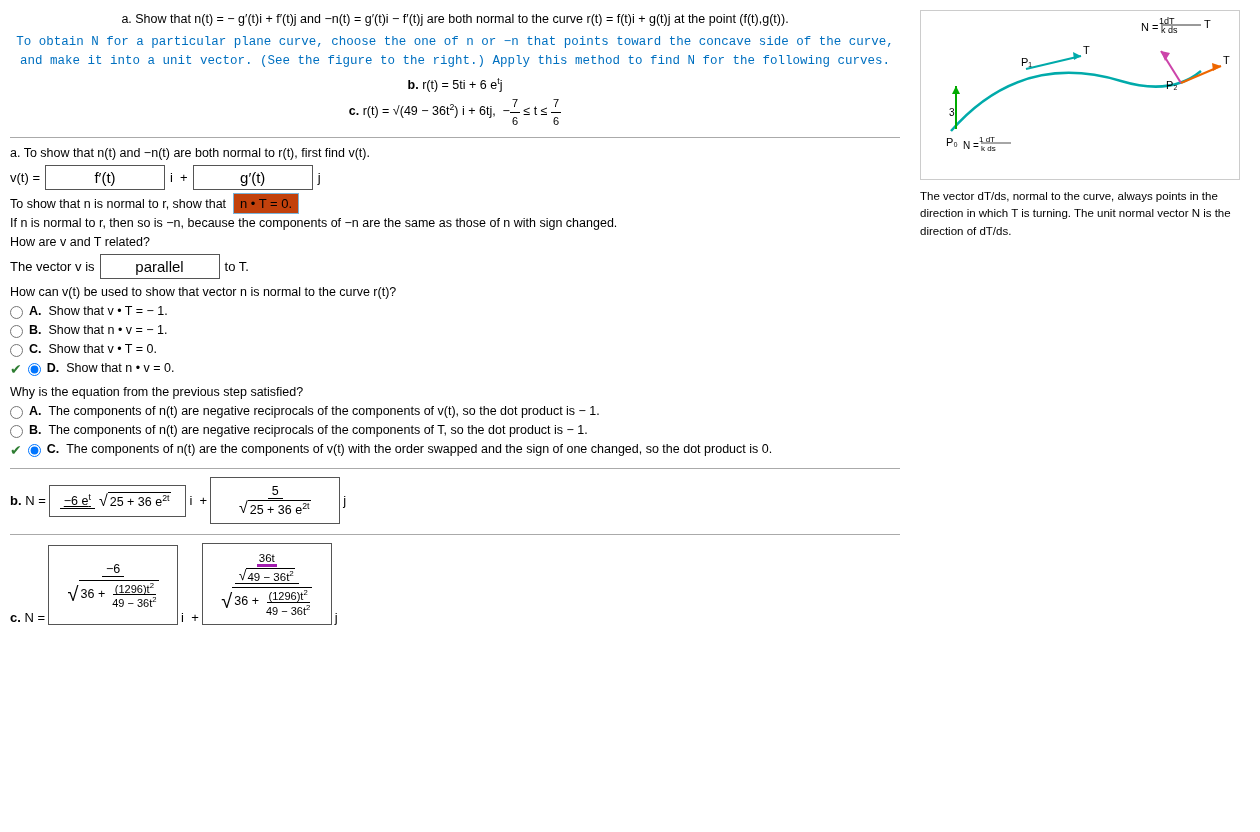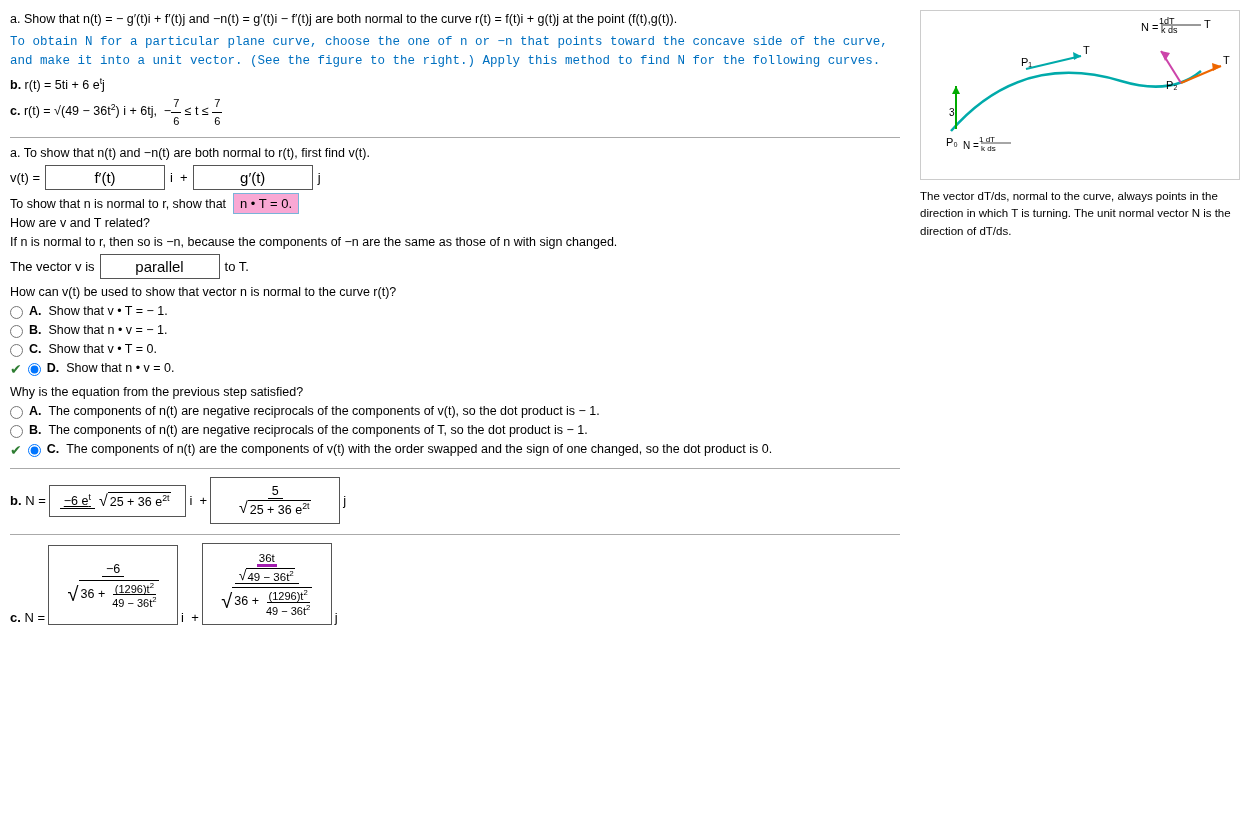--- a/index.html
+++ b/index.html
@@ -22,20 +22,21 @@
       padding-right: 10px;
     }
     .right-panel {
       width: 340px;
       padding-left: 10px;
       flex-shrink: 0;
     }
     .problem-header {
       font-size: 12.5px;
       line-height: 1.5;
+      text-align: center;
     }
     .problem-header .part-a {
       margin-bottom: 4px;
     }
     .problem-header .blue-text {
       color: #0070c0;
     }
     .divider {
       border-top: 1px solid #aaa;
       margin: 8px 0;
@@ -45,21 +46,21 @@
       margin-bottom: 5px;
     }
     .answer-line {
       display: flex;
       align-items: center;
       gap: 5px;
       margin-bottom: 6px;
       font-size: 13px;
     }
     .highlight-box {
-      background: #f9a8d4;
+      background: #c2410c;
       border: 1px solid #7ab3d9;
       padding: 2px 6px;
       font-size: 13px;
     }
     .radio-option {
       display: flex;
       align-items: flex-start;
       gap: 6px;
       margin-bottom: 4px;
       font-size: 12.5px;
@@ -154,22 +155,22 @@
         <span class="answer-box">f′(t)</span>
         <span>i &nbsp;+</span>
         <span class="answer-box">g′(t)</span>
         <span>j</span>
       </div>
 
       <div class="question-text">
         To show that n is normal to r, show that &nbsp;<span class="highlight-box">n • T = 0.</span>
       </div>
 
+      <div class="question-text">If n is normal to r, then so is −n, because the components of −n are the same as those of n with sign changed.</div>
       <div class="question-text">How are v and T related?</div>
-      <div class="question-text">If n is normal to r, then so is −n, because the components of −n are the same as those of n with sign changed.</div>
 
       <div class="answer-line">
         <span>The vector v is</span>
         <span class="answer-box">parallel</span>
         <span>to T.</span>
       </div>
 
       <div class="question-text">How can v(t) be used to show that vector n is normal to the curve r(t)?</div>
 
       <div class="radio-option">

